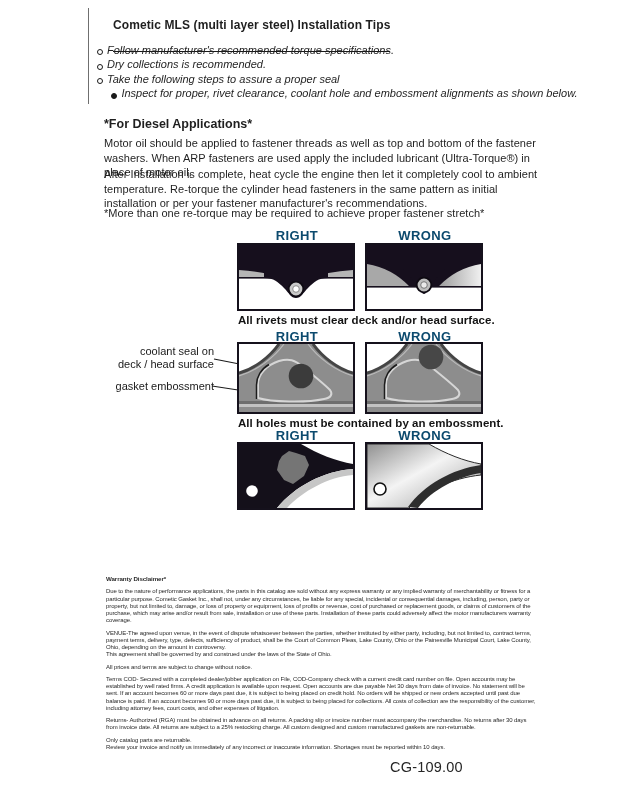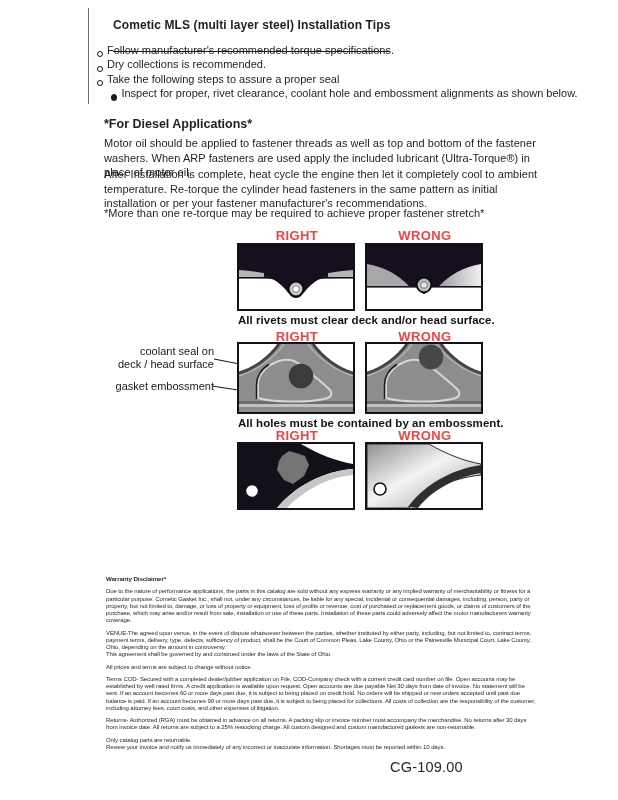--- a/index.html
+++ b/index.html
@@ -12,29 +12,29 @@
 
   .vline{position:absolute;left:88px;top:8px;width:1px;height:96px;background:#6f6f6f;}
 
   .title{
     position:absolute;left:113px;top:18px;
     font-size:12px;font-weight:bold;letter-spacing:.1px;
     border-bottom:1.6px solid #1a1a1a;padding-bottom:19px;white-space:nowrap;
   }
 
   .tips{position:absolute;left:97px;top:43px;font-size:11px;line-height:14.4px;}
-  .tip-row{display:flex;align-items:flex-end;white-space:nowrap;}
+  .tip-row{display:flex;align-items:center;white-space:nowrap;font-style:italic;}
   .tip-row .marker{flex:0 0 auto;margin:4.5px 4px 0 0;width:4px;height:4px;border:1px solid #1a1a1a;border-radius:50%;background:#fff;}
   .tip-row.sub{margin-left:14px;}
   .tip-row.sub .marker{background:#1a1a1a;border-color:#1a1a1a;width:4.4px;height:4.4px;margin-top:4.6px;}
 
   .h2{position:absolute;left:104px;font-size:12.5px;font-weight:bold;white-space:nowrap;}
   .para{position:absolute;left:104px;width:438px;font-size:11px;line-height:14.6px;letter-spacing:.05px;}
 
-  .dlabel{position:absolute;width:118px;text-align:center;font-size:13px;font-weight:bold;letter-spacing:.4px;color:#ef4444;}
+  .dlabel{position:absolute;width:118px;text-align:center;font-size:13px;font-weight:bold;letter-spacing:.4px;color:#0c4a6e;}
   .panel{position:absolute;width:114px;border:2px solid #15111c;background:#fff;line-height:0;}
   .panel svg{display:block;}
   .caption{position:absolute;left:238px;font-size:11.5px;font-weight:bold;letter-spacing:.05px;color:#141414;}
   .caption.wrap{width:262px;line-height:13.5px;}
 
   .callout{position:absolute;font-size:11px;line-height:12.5px;text-align:right;color:#1a1a1a;white-space:nowrap;}
   .connector{position:absolute;left:210px;top:350px;}
 
   .legal{position:absolute;left:106px;top:575px;width:432px;font-size:6px;line-height:7.25px;letter-spacing:-.1px;color:#2a2a2a;}
   .legal .lp{margin:0 0 5px 0;}

